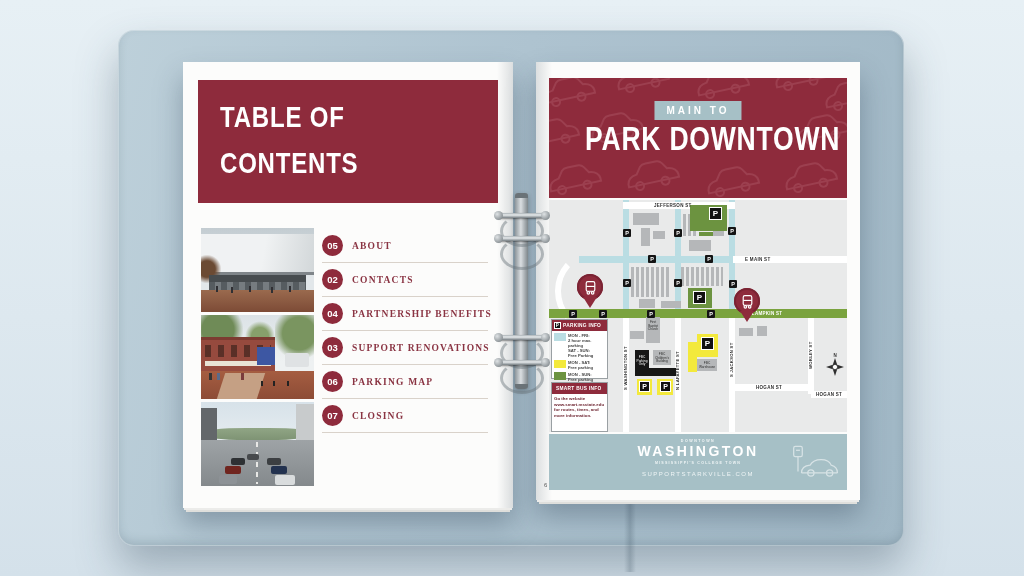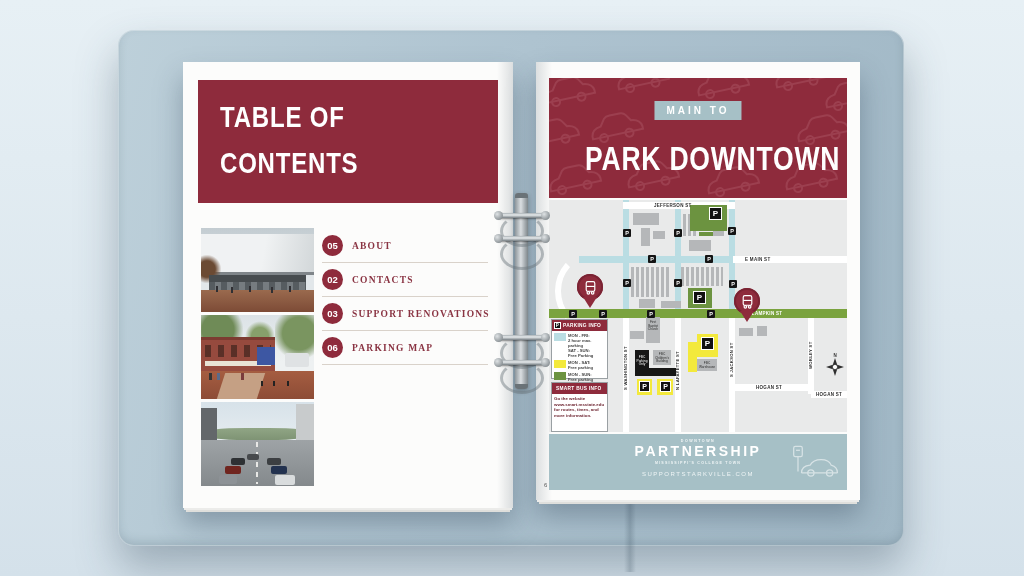--- a/index.html
+++ b/index.html
@@ -33,21 +33,21 @@
   .toc-num{width:21px;height:21px;border-radius:50%;background:#8e2b3c;color:#fff;font-weight:bold;font-size:9.5px;
     display:flex;align-items:center;justify-content:center;flex:0 0 21px;margin-right:9px;}
   .toc-label{font-family:"Liberation Serif",serif;font-weight:bold;font-size:9.5px;letter-spacing:1.2px;color:#8a3443;white-space:nowrap;}
   .photo{position:absolute;left:18px;width:113px;height:84px;overflow:hidden;background:#cdd4d8;}
   .photo div{position:absolute;}
   
   .banner{position:absolute;left:13px;top:16px;width:298px;height:120px;background:#8e2b3c;overflow:hidden;}
   .banner svg.pattern{position:absolute;left:0;top:0;opacity:.5;}
   .eyebrow{position:absolute;left:50%;top:23px;transform:translateX(-50%);background:#a6c0c6;color:#fff;
     font-size:10px;font-weight:bold;letter-spacing:3px;padding:4px 12px;white-space:nowrap;}
-  .banner-title{position:absolute;left:0;top:41px;width:100%;text-align:center;color:#fff;font-size:34px;font-weight:bold;letter-spacing:1px;white-space:nowrap;margin-top:20px;}
+  .banner-title{position:absolute;left:0;top:41px;width:100%;text-align:center;color:#fff;font-size:34px;font-weight:bold;letter-spacing:1px;white-space:nowrap;}
   .banner-sub{position:absolute;left:0;top:101px;width:100%;text-align:center;color:#b9cfd4;font-size:9px;letter-spacing:2.5px;font-weight:bold;white-space:nowrap;}
   
   .map{position:absolute;left:13px;top:138px;width:298px;height:232px;background:#e9eaea;overflow:hidden;}
   .st{position:absolute;background:#fff;}
   .stb{position:absolute;background:#badde3;}
   .stg{position:absolute;background:#7aa33e;}
   .bld{position:absolute;background:#b5b7b9;}
   .bstripe{position:absolute;background:repeating-linear-gradient(90deg,#b5b7b9 0 3px,#e9eaea 3px 5px);}
   .lotg{position:absolute;background:#6c9340;}
   .loty{position:absolute;background:#f3e93c;}
@@ -169,26 +169,34 @@
     <div class="toc-list">
       <div class="toc-item">
         <span class="toc-num">05</span>
         <span class="toc-label">ABOUT</span>
       </div>
       <div class="toc-item">
         <span class="toc-num">02</span>
         <span class="toc-label">CONTACTS</span>
       </div>
       <div class="toc-item">
+        <span class="toc-num">04</span>
+        <span class="toc-label">PARTNERSHIP BENEFITS</span>
+      </div>
+      <div class="toc-item">
         <span class="toc-num">03</span>
         <span class="toc-label">SUPPORT RENOVATIONS</span>
       </div>
       <div class="toc-item">
         <span class="toc-num">06</span>
         <span class="toc-label">PARKING MAP</span>
+      </div>
+      <div class="toc-item">
+        <span class="toc-num">07</span>
+        <span class="toc-label">CLOSING</span>
       </div>
     </div>
   </div>
 
   <div class="page page-right">
 
     <div class="banner">
       <svg class="pattern" width="298" height="120" viewBox="0 0 298 120">
         <defs>
           <g id="carline" stroke="#aa5463" stroke-width="2" fill="none">
@@ -359,21 +367,21 @@
           <span>Go the website</span><br>
           <span>www.smart.msstate.edu</span><br>
           <span>for routes, times, and</span><br>
           <span>more information.</span>
         </div>
       </div>
     </div>
 
     <div class="pfooter">
       <div class="arcword">DOWNTOWN</div>
-      <div class="logoword">PARTNERSHIP</div>
+      <div class="logoword">WASHINGTON</div>
       <div class="tagword">MISSISSIPPI'S COLLEGE TOWN</div>
       <div class="siteword">SUPPORTSTARKVILLE.COM</div>
       <svg class="abs" style="right:8px;top:6px;opacity:.55;" width="50" height="44" viewBox="0 0 64 48">
         <g stroke="#ffffff" stroke-width="1.6" fill="none">
           <rect x="6" y="4" width="11" height="13" rx="2"></rect>
           <path d="M9 9 h5"></path>
           <line x1="11.5" y1="17" x2="11.5" y2="36"></line>
           <path d="M16 38 q0 -9 11 -10 q4 -7 14 -7 q10 0 13 7 q8 2 8 10"></path>
           <path d="M16 38 h46"></path>
           <circle cx="28" cy="38" r="4"></circle>

